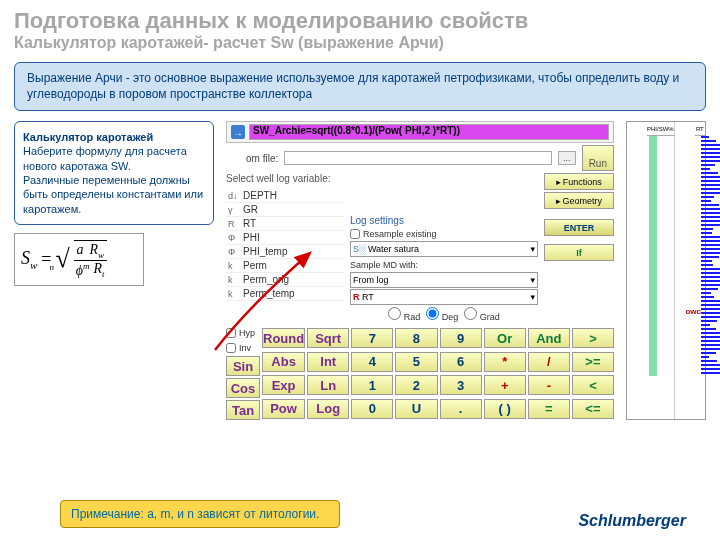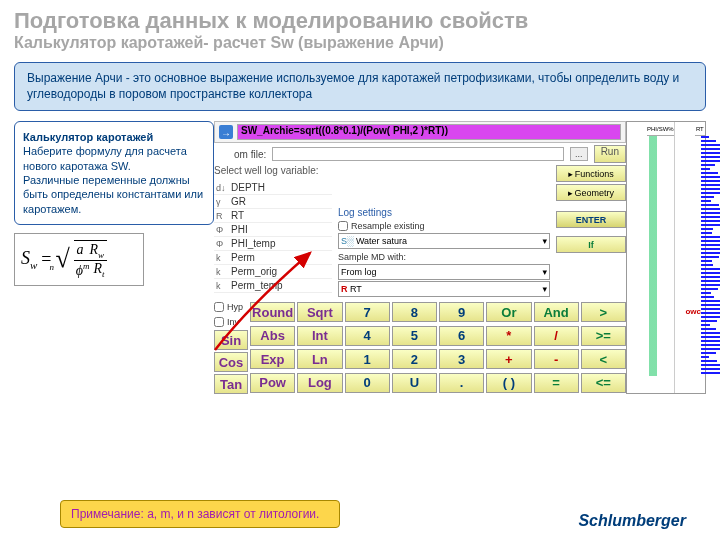--- a/index.html
+++ b/index.html
@@ -1,33 +1,33 @@
 <!DOCTYPE html>
 <html><head>
 <meta charset="utf-8">
 <style>
   * { box-sizing: border-box; margin: 0; padding: 0; }
   body { width: 720px; height: 540px; font-family: Arial, sans-serif; background: #fff; position: relative; overflow: hidden; }
   .title { font-size: 22px; font-weight: bold; color: #a6a6a6; padding: 8px 14px 0; }
   .subtitle { font-size: 16px; font-weight: bold; color: #a6a6a6; padding: 0 14px 6px; }
   .bluebox { margin: 4px 14px; background: #cfe2f3; border: 1px solid #2a5da8; border-radius: 6px; padding: 8px 12px; color: #003d7a; font-size: 12px; line-height: 1.3; }
-  .content { display: flex; padding: 6px 14px; gap: 0; position: relative; }
+  .content { display: flex; padding: 6px 14px; gap: 12px; position: relative; }
   .left { width: 200px; display: flex; flex-direction: column; gap: 8px; }
   .sidebox { border: 1px solid #2a5da8; border-radius: 6px; padding: 8px; font-size: 11px; color: #003d7a; line-height: 1.3; }
   .formula { border: 1px solid #999; padding: 6px; background: #fff; width: 130px; }
   .formula .fline { display: flex; align-items: center; gap: 4px; }
-  .note { position: absolute; bottom: 12px; left: 60px; background: #fdd64b; border: 1px solid #a88700; border-radius: 4px; padding: 6px 10px; font-size: 12px; color: #a21caf; width: 280px; }
+  .note { position: absolute; bottom: 12px; left: 60px; background: #fdd64b; border: 1px solid #a88700; border-radius: 4px; padding: 6px 10px; font-size: 12px; color: #0369a1; width: 280px; }
   .logo { position: absolute; bottom: 10px; right: 34px; font-weight: bold; font-size: 16px; color: #003d7a; font-style: italic; }
   .center { flex: 1; display: flex; flex-direction: column; gap: 2px; }
   .formulabar { display: flex; align-items: center; gap: 4px; border: 1px solid #bbb; background: #f4f4f4; padding: 2px 4px; font-size: 11px; }
   .arrowbtn { width: 14px; height: 14px; background: #3a7ed4; color: #fff; display: flex; align-items: center; justify-content: center; font-size: 10px; border-radius: 2px; }
   .formulainput { flex: 1; height: 16px; background: #d946ef; border: 1px solid #aaa; font-size: 10px; padding: 0 3px; font-weight: bold; }
   .subbar { display: flex; align-items: center; gap: 6px; font-size: 10px; color: #444; padding-left: 20px; }
   .dots { width: 18px; height: 14px; background: #eee; border: 1px solid #aaa; text-align: center; line-height: 12px; font-size: 9px; }
-  .runbtn { height: 18px; background: linear-gradient(#fafec4,#e6e48c); border: 1px solid #999; font-size: 10px; padding: 0 6px; color: #555; }
+  .runbtn { height: 18px; background: linear-gradient(#fafec4,#e6e48c); border: 1px solid #999; font-size: 10px; padding: 12px 6px; color: #555; }
   .midrow { display: flex; gap: 6px; font-size: 10px; }
   .loglist { width: 118px; }
   .loglist .hdr { font-size: 10px; color: #555; margin-bottom: 5px; }
   .logitem { display: flex; align-items: center; gap: 3px; height: 14px; font-size: 10px; color: #333; border-bottom: 1px solid #eee; padding-left: 2px; }
   .logicon { width: 12px; font-size: 9px; color: #666; }
   .settings { flex: 1; font-size: 10px; margin-top: 42px; }
   .settings .hdr { color: #2a5da8; font-size: 10px; margin-bottom: 1px; }
   .chk { display: flex; align-items: center; gap: 3px; font-size: 9px; color: #333; height: 13px; }
   .chk input { width: 10px; height: 10px; }
   .combo { width: 100%; height: 16px; background: #fff; border: 1px solid #999; font-size: 9px; padding: 0 2px; display: flex; align-items: center; justify-content: space-between; margin: 1px 0; }
@@ -152,20 +152,25 @@
             <span>Sample MD with:</span>
           </div>
         <div class="combo">
             <span>From log</span>
             <span>▾</span>
           </div>
         <div class="combo">
             <span><b style="color:#c00">R</b> <span>RT</span></span>
             <span>▾</span>
           </div>
+        <div class="radrow">
+          <label><input type="radio" name="ang" style=""> <span>Rad</span></label>
+          <label><input type="radio" name="ang" checked="" style=""> <span>Deg</span></label>
+          <label><input type="radio" name="ang" style=""> <span>Grad</span></label>
+        </div>
       </div>
       <div class="fnpanel">
         <div class="fnbtn">▸ <span>Functions</span></div>
         <div class="fnbtn">▸ <span>Geometry</span></div>
         <div style="height:6px"></div>
         <div class="fnbtn enter">ENTER</div>
         <div style="height:4px"></div>
         <div class="fnbtn" style="color:#0a7d3a;font-weight:bold">If</div>
       </div>
     </div>

